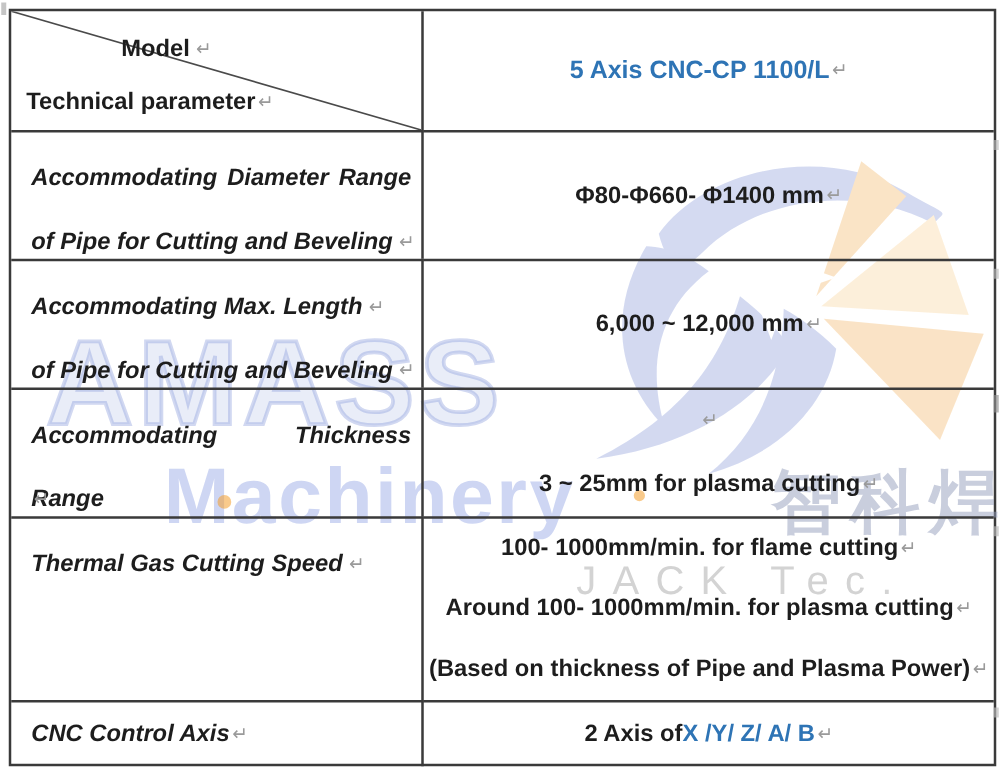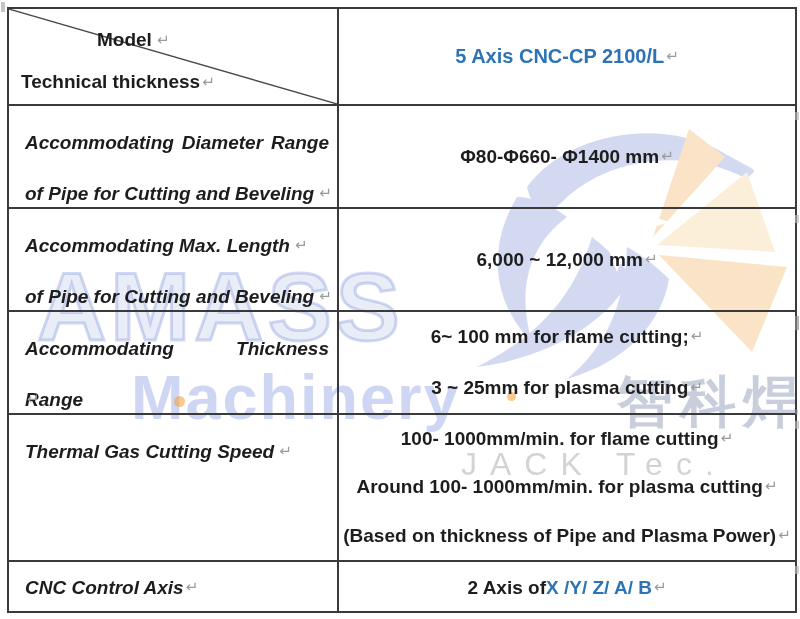--- a/index.html
+++ b/index.html
@@ -97,25 +97,25 @@
     <div class="wm wm-cjk">智科焊割</div>
     <div class="wm wm-tec">JACK Tec.</div>
 
     <div class="grid">
 
       <div class="cell lc">
         <svg class="diag-svg" viewBox="0 0 100 100" preserveAspectRatio="none">
           <line x1="0" y1="0" x2="100" y2="100" stroke="#4a4a4a" stroke-width="1.3" vector-effect="non-scaling-stroke"></line>
         </svg>
         <div class="hdr-model"><span>Model</span><span class="mark">↵</span></div>
-        <div class="hdr-param"><span>Technical thickness</span><span class="mark tight">↵</span></div>
+        <div class="hdr-param"><span>Technical parameter</span><span class="mark tight">↵</span></div>
       </div>
       <div class="cell value-cell hdr-value">
         <div class="vline">
-            <span class="blue">5 Axis CNC-CP 2100/L</span>
+            <span class="blue">5 Axis CNC-CP 1100/L</span>
             <span class="mark tight">↵</span>
           </div>
       </div>
 
       <div class="cell lc bt label-cell">
         <div class="line just">Accommodating Diameter Range</div>
         <div class="line">
             <span>of Pipe for Cutting and Beveling</span>
             <span class="mark">↵</span>
           </div>
@@ -145,21 +145,20 @@
       </div>
 
       <div class="cell lc bt label-cell">
         <div class="line just">Accommodating Thickness Range</div>
         <div class="line">
             <span class="mark tight">↵</span>
           </div>
       </div>
       <div class="cell bt value-cell">
         <div class="vline">
-            <span>6~ 100 mm for flame cutting;</span>
             <span class="mark tight">↵</span>
           </div>
         <div class="vline">
             <span>3 ~ 25mm for plasma cutting</span>
             <span class="mark tight">↵</span>
           </div>
       </div>
 
       <div class="cell lc bt label-cell">
         <div class="line">

